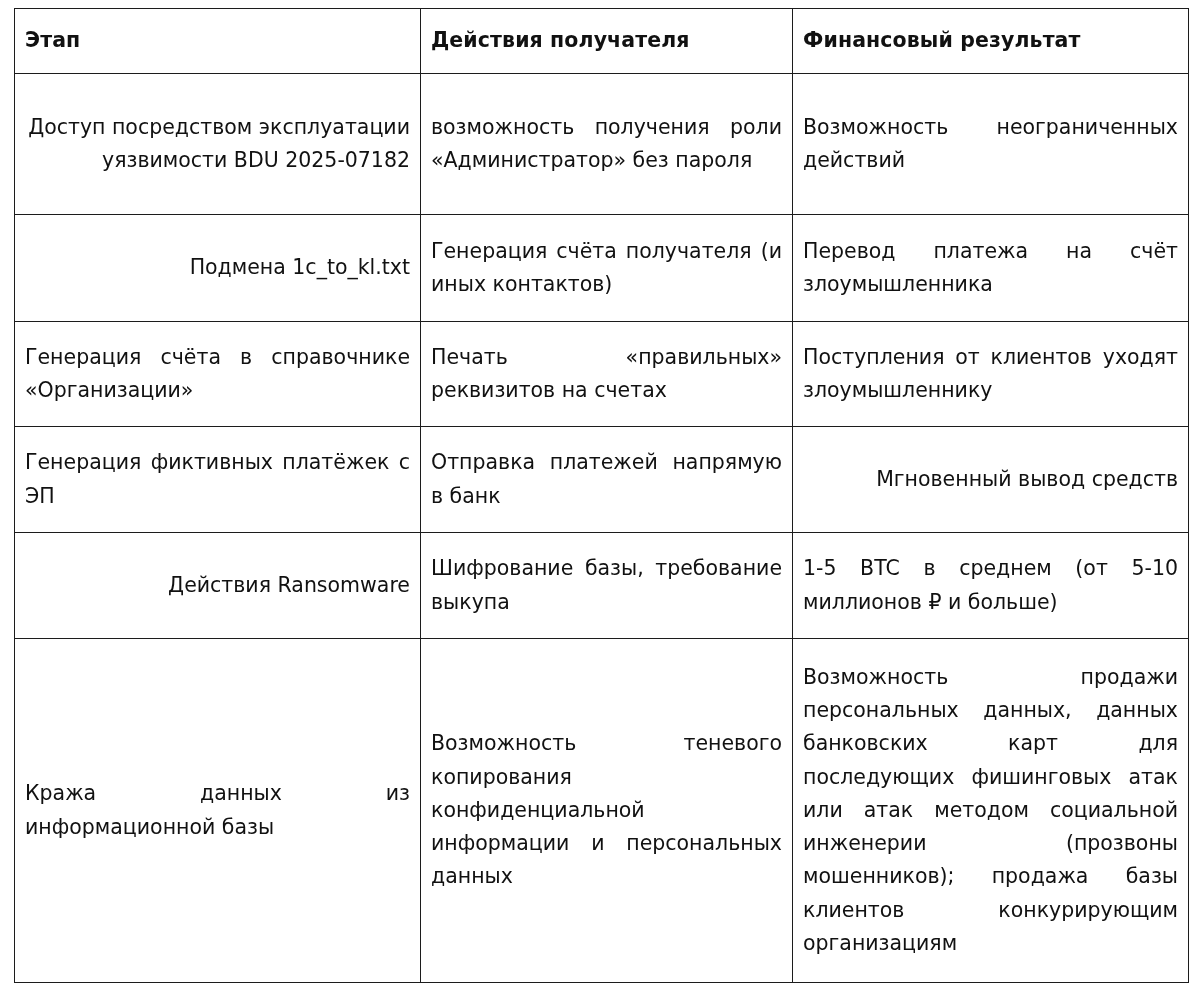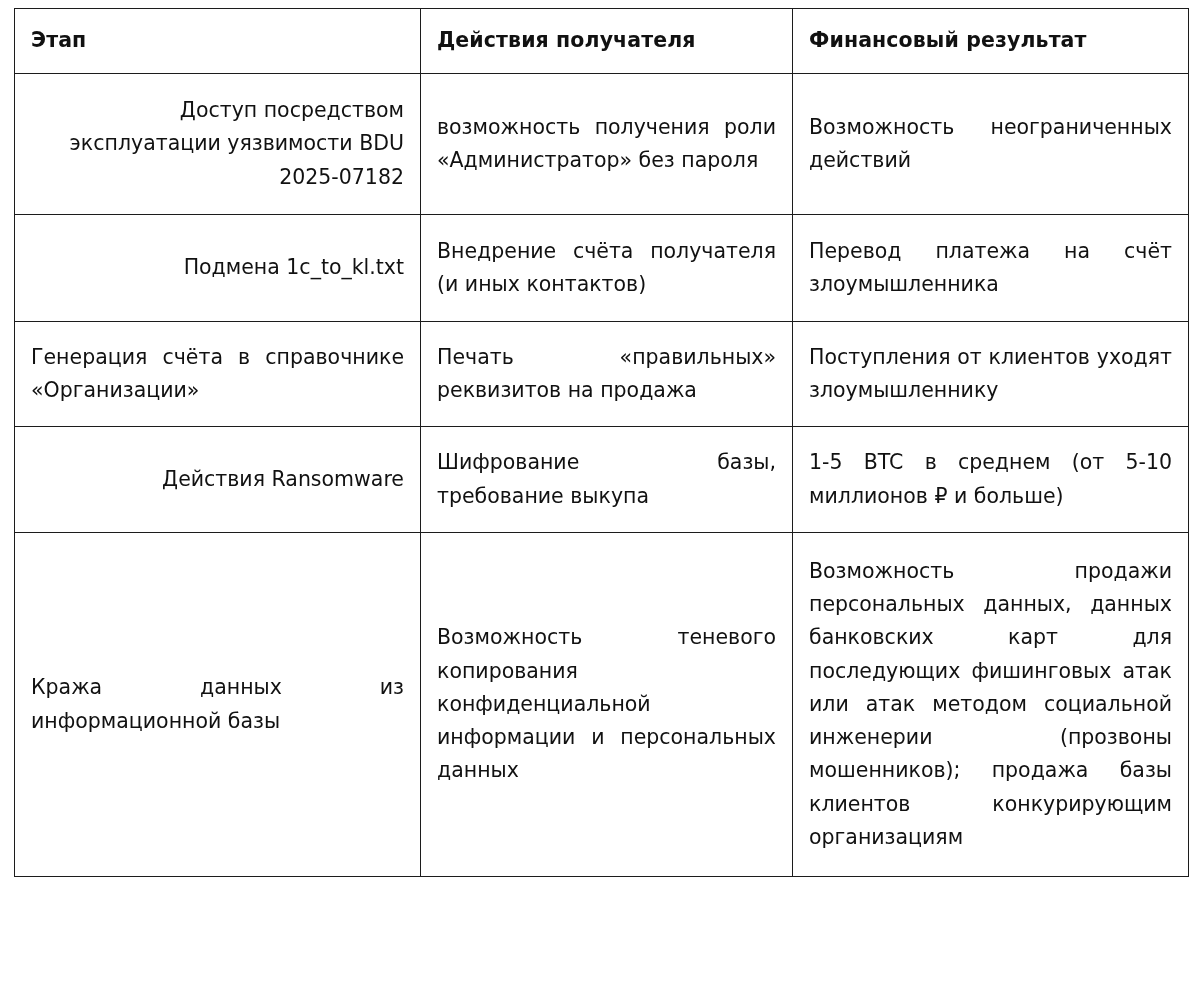--- a/index.html
+++ b/index.html
@@ -32,21 +32,21 @@
     background: #ffffff;
   }
 
   table.attack-table col.col-stage   { width: 406px; }
   table.attack-table col.col-action  { width: 372px; }
   table.attack-table col.col-result  { width: 396px; }
 
   table.attack-table th,
   table.attack-table td {
     border: 1.6px solid #1c1c1c;
-    padding: 0 16px;
+    padding: 0 10px;
     vertical-align: middle;
     font-size: 20.5px;
     line-height: 1.62;
     font-weight: 400;
     color: #111111;
     word-wrap: break-word;
     overflow-wrap: break-word;
     hyphens: none;
   }
 
@@ -106,39 +106,50 @@
         <td class="v-middle">
           <span class="cell-text t-justify">Возможность неограниченных действий</span>
         </td>
       </tr>
 
       <tr class="row-h-106">
         <td class="v-middle">
           <span class="cell-text t-left">Подмена 1c_to_kl.txt</span>
         </td>
         <td class="v-middle">
-          <span class="cell-text t-justify">Внедрение счёта получателя (и иных контактов)</span>
+          <span class="cell-text t-justify">Генерация счёта получателя (и иных контактов)</span>
         </td>
         <td class="v-middle">
           <span class="cell-text t-justify">Перевод платежа на счёт злоумышленника</span>
         </td>
       </tr>
 
       <tr class="row-h-104">
         <td class="v-middle">
           <span class="cell-text t-justify">Генерация счёта в справочнике «Организации»</span>
         </td>
         <td class="v-middle">
-          <span class="cell-text t-justify">Печать «правильных» реквизитов на продажа</span>
+          <span class="cell-text t-justify">Печать «правильных» реквизитов на счетах</span>
         </td>
         <td class="v-middle">
           <span class="cell-text t-justify">Поступления от клиентов уходят злоумышленнику</span>
         </td>
       </tr>
 
+      <tr class="row-h-105">
+        <td class="v-middle">
+          <span class="cell-text t-justify">Генерация фиктивных платёжек с ЭП</span>
+        </td>
+        <td class="v-middle">
+          <span class="cell-text t-justify">Отправка платежей напрямую в банк</span>
+        </td>
+        <td class="v-middle">
+          <span class="cell-text t-left">Мгновенный вывод средств</span>
+        </td>
+      </tr>
 
       <tr class="row-h-105">
         <td class="v-middle">
           <span class="cell-text t-left">Действия Ransomware</span>
         </td>
         <td class="v-middle">
           <span class="cell-text t-justify">Шифрование базы, требование выкупа</span>
         </td>
         <td class="v-middle">
           <span class="cell-text t-justify">1-5 BTC в среднем (от 5-10 миллионов ₽ и больше)</span>

